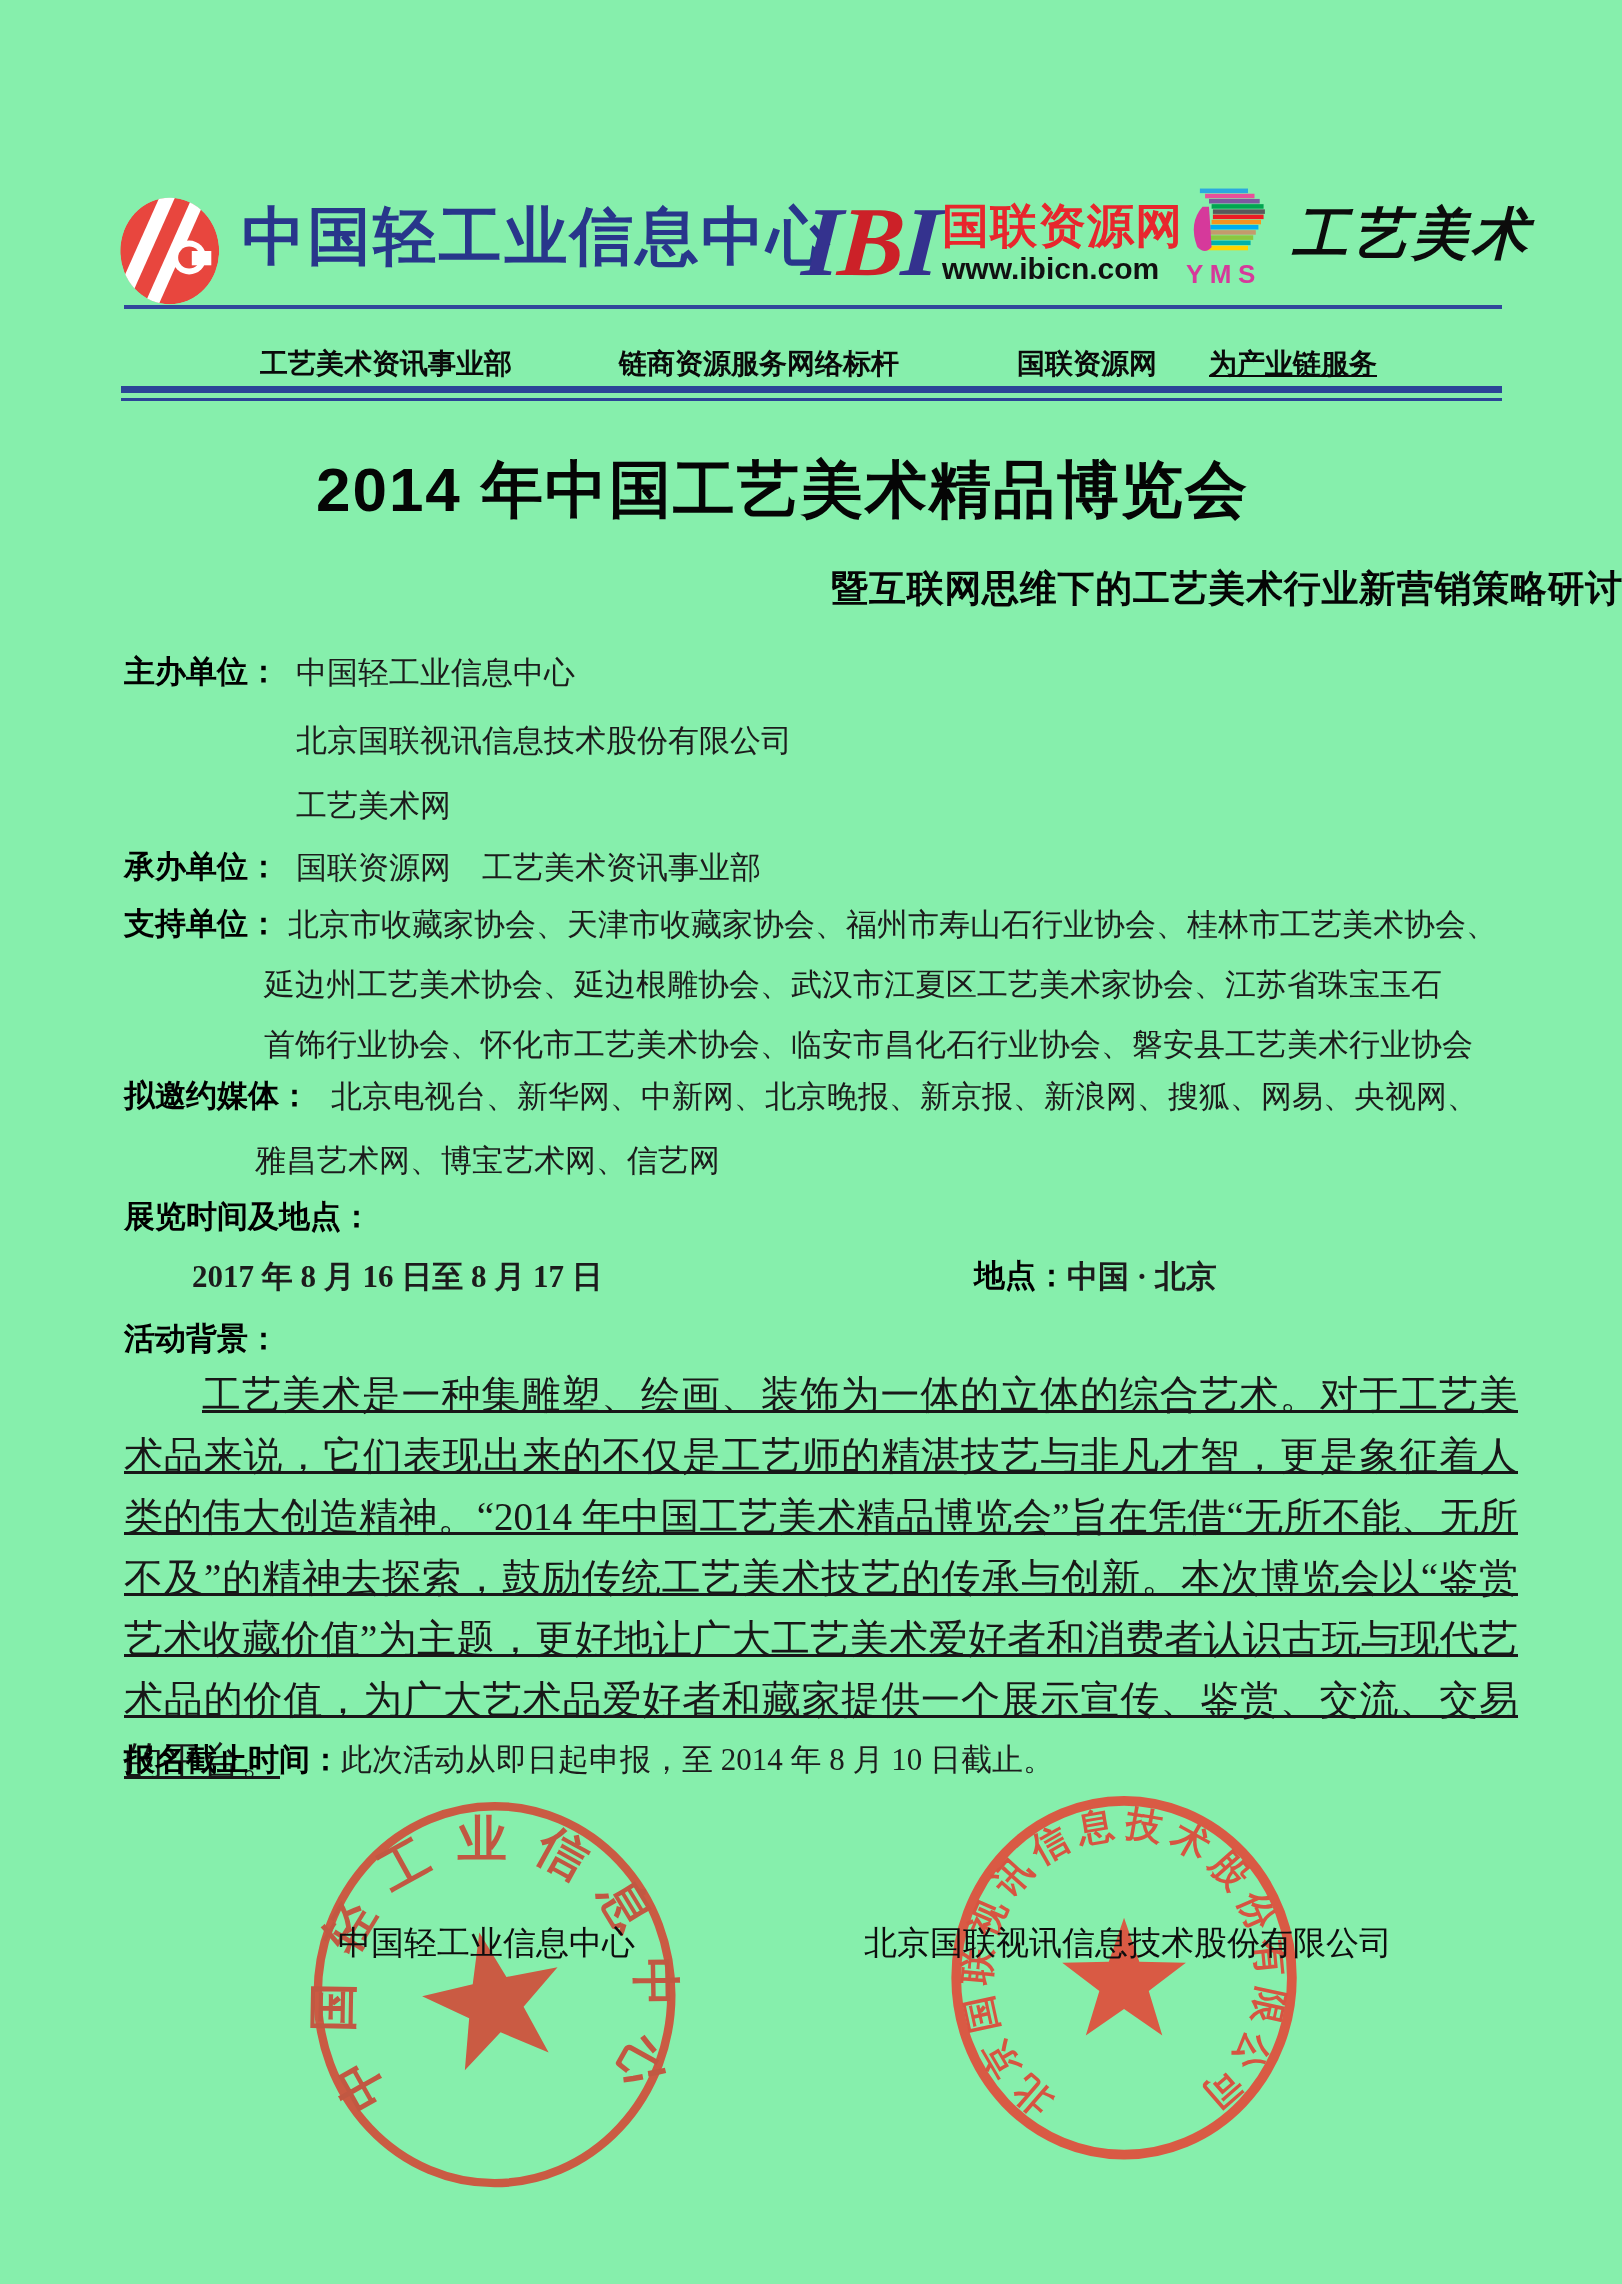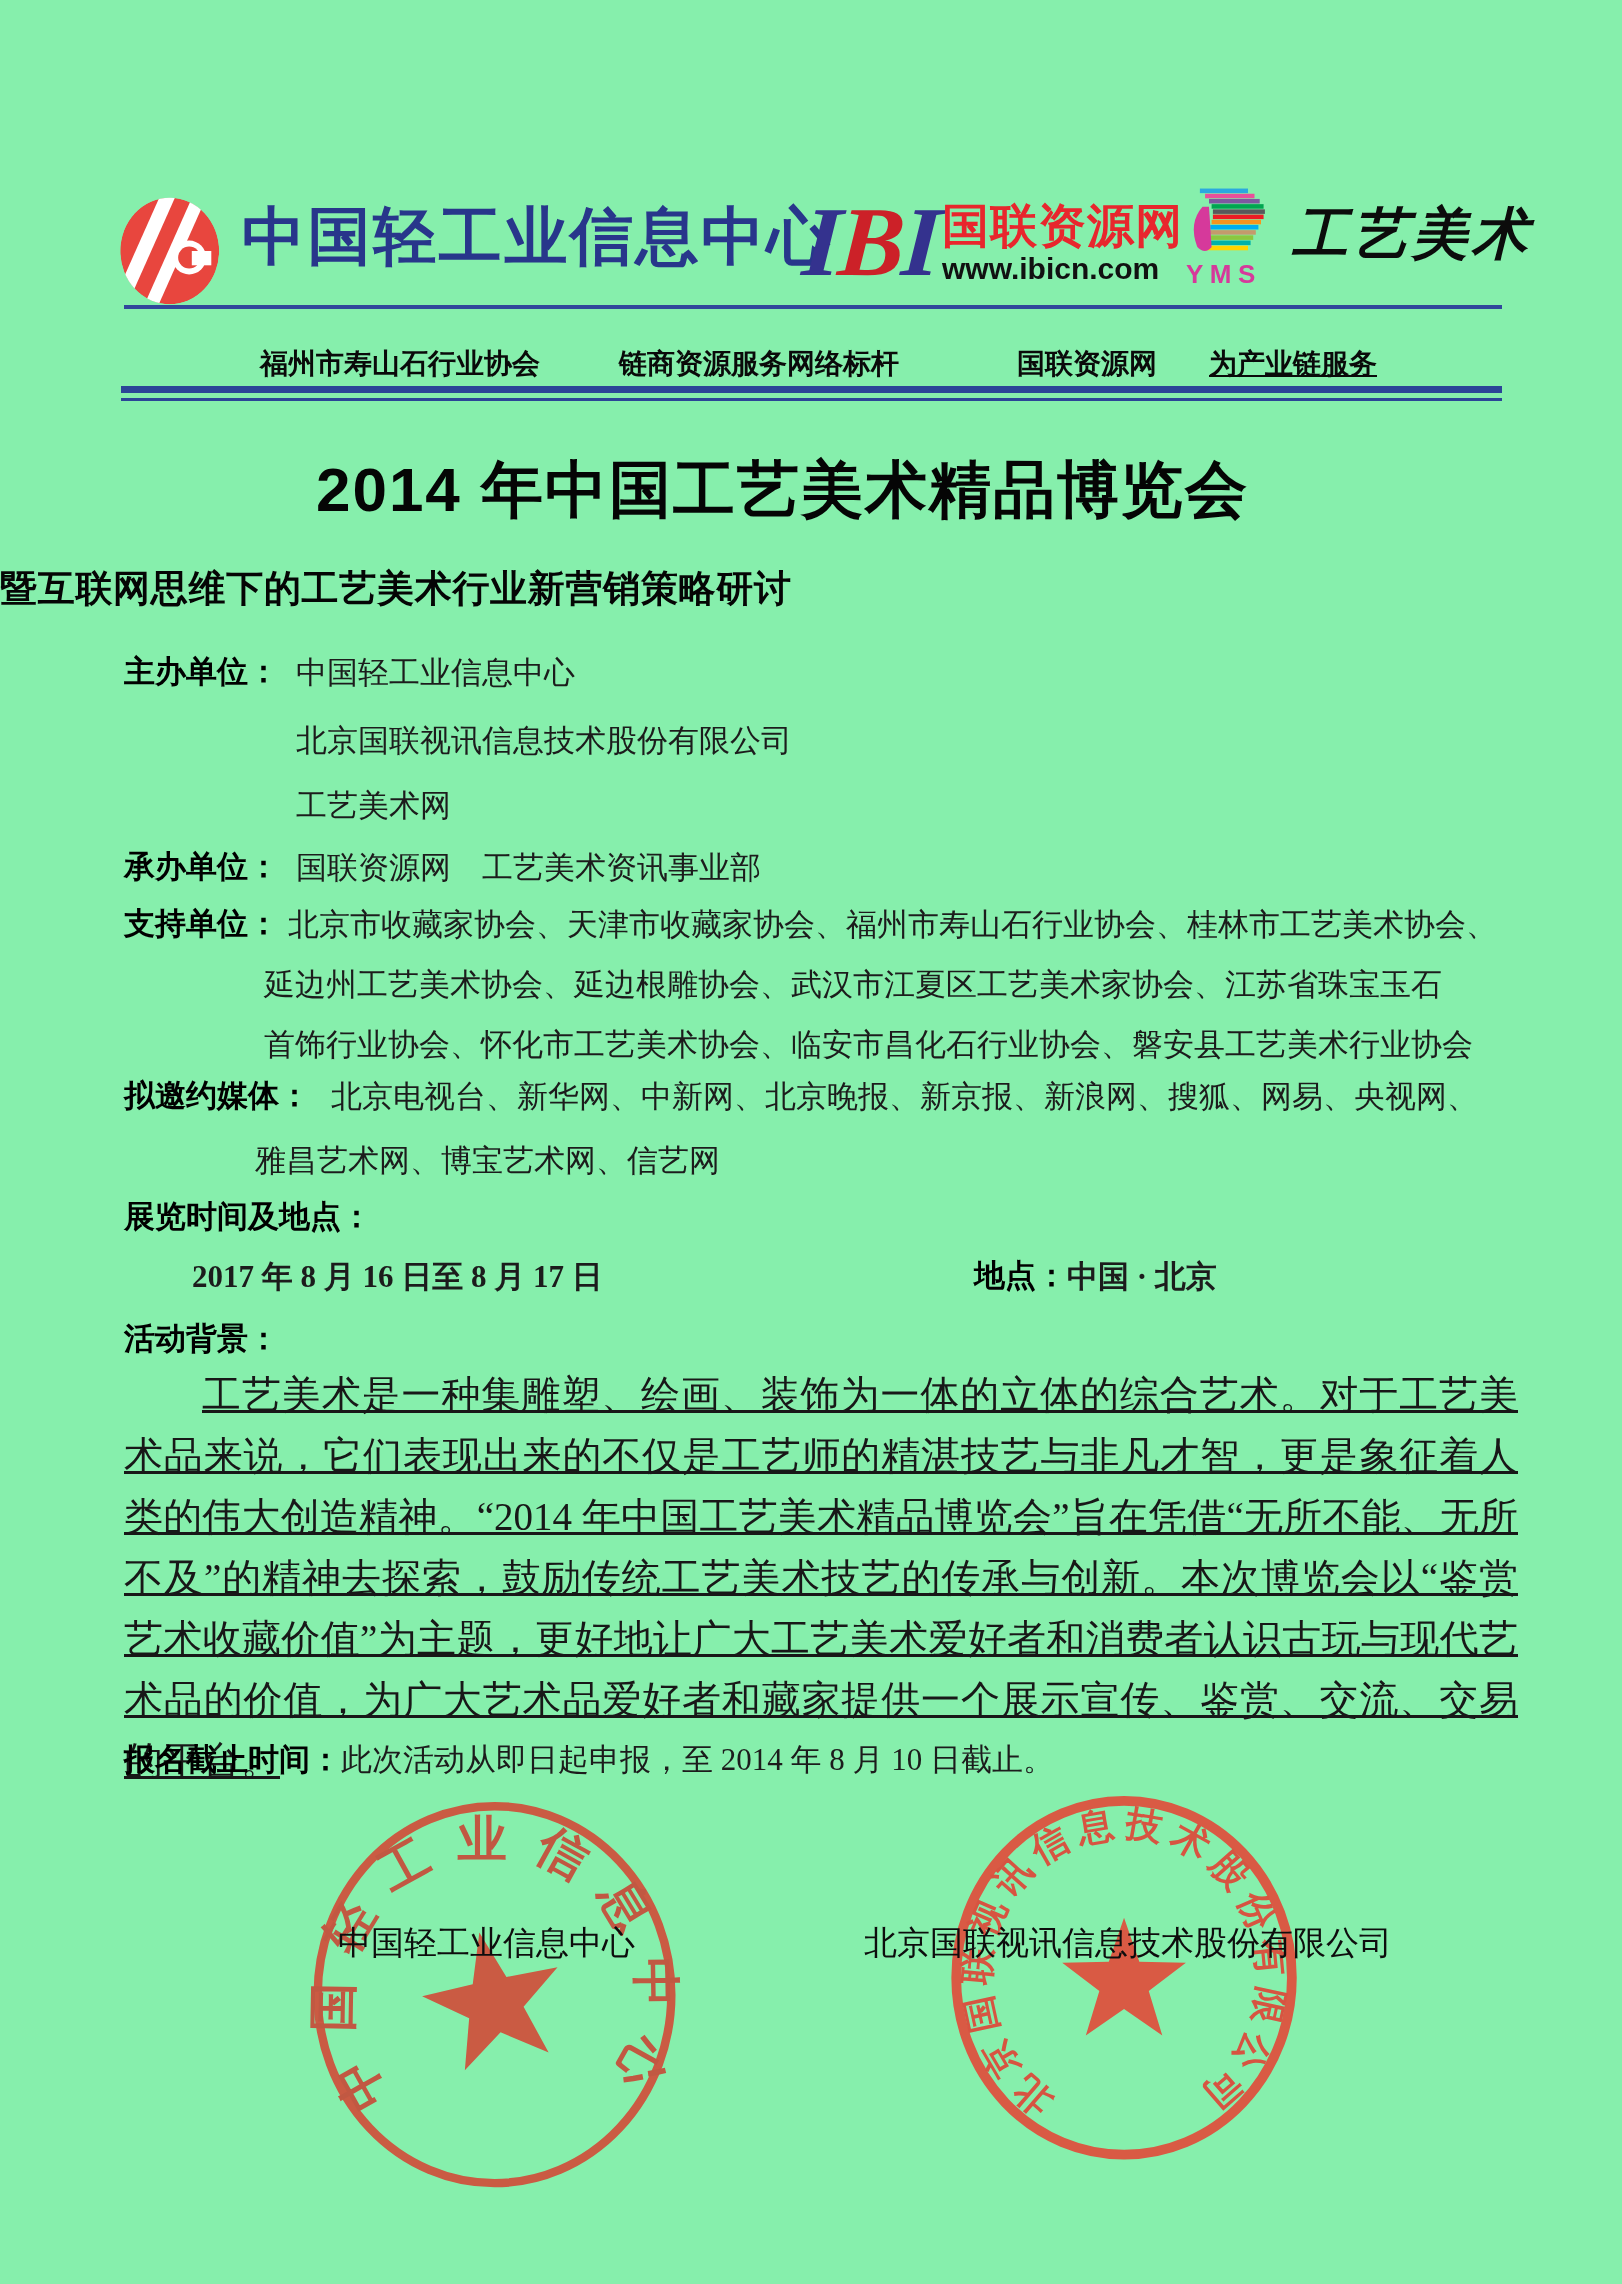--- a/index.html
+++ b/index.html
@@ -23,21 +23,21 @@
   .yms-text{left:1186px;top:259px;font-size:26px;color:#d6399b;letter-spacing:6.5px;}
   .calligraphy{left:1292px;top:197px;font-size:56px;font-weight:700;font-style:italic;
        font-family:"Liberation Serif",serif;letter-spacing:3.9px;color:#0c0c0c;}
 
   .rule-thin{left:124px;top:305px;width:1378px;height:3.9px;background:#31479b;}
   .tagline{top:345px;font-size:28px;color:#0a0a0a;}
   .rule-a{left:121px;top:386px;width:1381px;height:7.2px;background:#2b4597;}
   .rule-b{left:121px;top:398px;width:1381px;height:3.3px;background:#2b4597;}
 
   .title{left:0;top:448px;width:1565px;text-align:center;font-size:62px;letter-spacing:2px;color:#050505;}
-  .subtitle{left:0;top:564px;width:1623px;text-align:left;font-size:37px;letter-spacing:0.7px;color:#050505;}
+  .subtitle{left:0;top:564px;width:1623px;text-align:right;font-size:37px;letter-spacing:0.7px;color:#050505;}
 
   .para{
     position:absolute;left:124px;top:1364px;width:1394px;
     font-size:39px;line-height:61px;text-align:justify;text-indent:2em;
     white-space:normal;color:#181818;text-decoration:underline;
   }
 
   .stamp{position:absolute;z-index:1;}
   .sig{z-index:2;font-size:33px;color:#0d0d0d;}
 
@@ -88,21 +88,21 @@
       <rect x="34" y="90" width="66" height="7" fill="#ffd400"></rect>
       <path d="M30 30 Q8 55 22 92 Q34 104 44 92 L40 30 Z" fill="#d6399b"></path>
     </g>
   </svg>
   <div class="abs hei yms-text">YMS</div>
 
   <div class="abs calligraphy">工艺美术</div>
 
   <div class="abs rule-thin"></div>
 
-  <div class="abs hei tagline" style="left:260px;">福州市寿山石行业协会</div>
+  <div class="abs hei tagline" style="left:260px;">工艺美术资讯事业部</div>
   <div class="abs hei tagline" style="left:619px;">链商资源服务网络标杆</div>
   <div class="abs hei tagline" style="left:1017px;">国联资源网</div>
   <div class="abs hei tagline" style="left:1209px;text-decoration:underline;">为产业链服务</div>
 
   <div class="abs rule-a"></div>
   <div class="abs rule-b"></div>
 
   <div class="abs hei title">2014 年中国工艺美术精品博览会</div>
   <div class="abs hei subtitle">暨互联网思维下的工艺美术行业新营销策略研讨</div>
 

